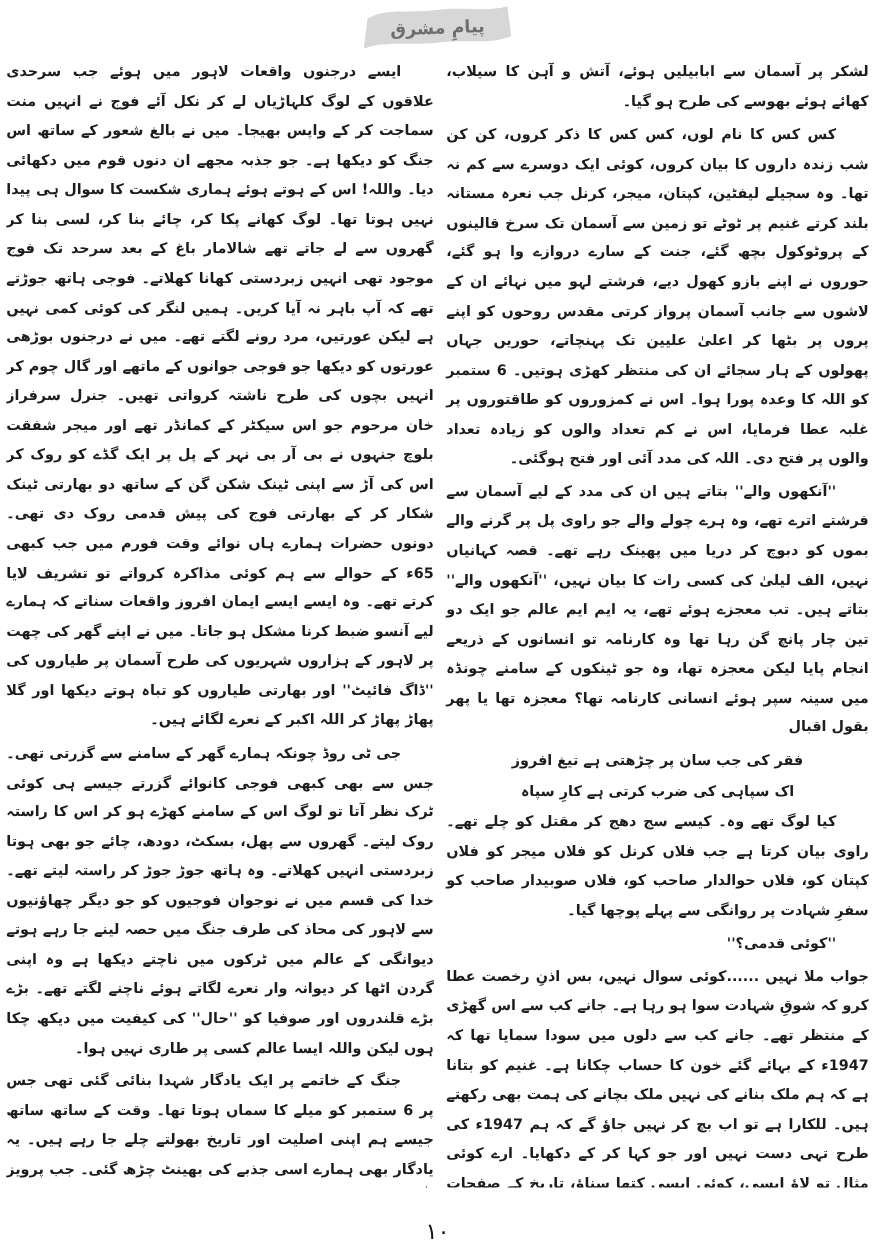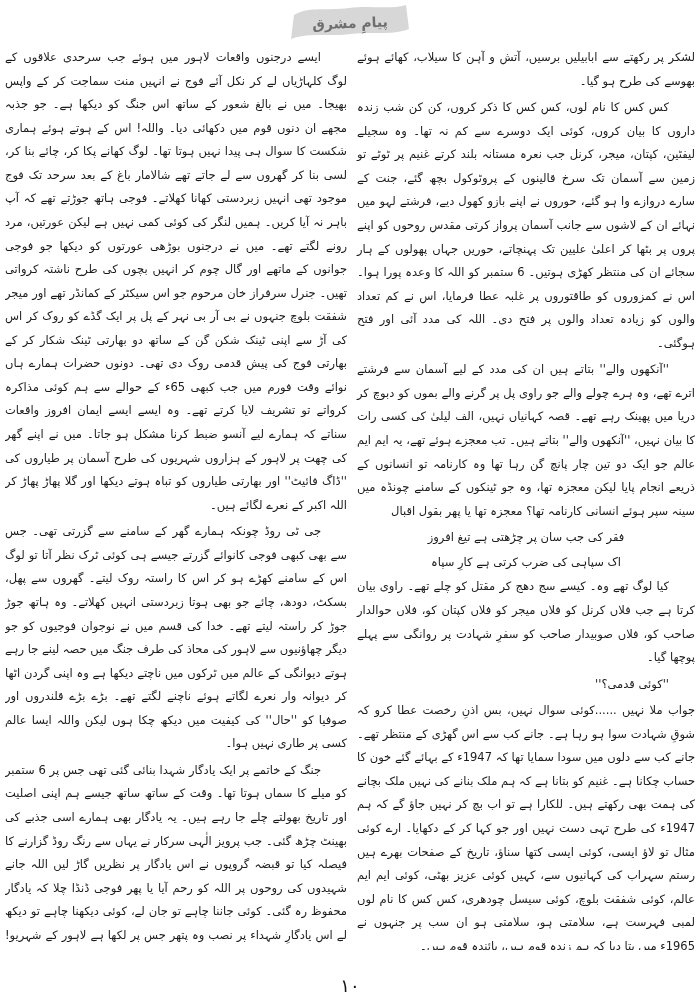--- a/index.html
+++ b/index.html
@@ -50,21 +50,21 @@
     direction: rtl;
     overflow: hidden;
   }
   .col {
     text-align: justify;
     font-size: 11.5px;
     line-height: 2.05;
   }
   .col-right { width: 338px; }
   .col-left  { width: 342px; }
-  .col p { margin: 0 0 3px 0; text-indent: 26px; }
+  .col p { margin: 0 0 3px 0; text-indent: 26px; font-weight: bold; }
   .col p.no-indent { text-indent: 0; }
   .col p.verse {
     text-indent: 0;
     text-align: center;
     margin: 1px 0;
   }
   .col p.quote-line { text-indent: 26px; margin-bottom: 3px; }
   
   .page-number {
     position: absolute;
@@ -84,21 +84,21 @@
     <svg width="118" height="40" viewBox="0 0 118 40" aria-hidden="true">
       <path d="M3 12 C 18 3, 36 8, 58 5 C 80 2, 98 7, 115 2 L 118 26 C 100 33, 82 28, 60 31 C 38 34, 18 29, 0 36 Z" fill="#d7d7d7"></path>
     </svg>
   </span>
   <span class="ribbon-title">پیامِ مشرق</span>
 </div>
 
 <div class="content">
 
   <div class="col col-right">
-    <p class="no-indent">لشکر پر رکھتے سے ابابیلیں برسیں، آتش و آہن کا سیلاب، کھائے ہوئے بھوسے کی طرح ہو گیا۔</p>
+    <p class="no-indent">لشکر پر آسمان سے ابابیلیں ہوئے، آتش و آہن کا سیلاب، کھائے ہوئے بھوسے کی طرح ہو گیا۔</p>
     <p>کس کس کا نام لوں، کس کس کا ذکر کروں، کن کن شب زندہ داروں کا بیان کروں، کوئی ایک دوسرے سے کم نہ تھا۔ وہ سجیلے لیفٹین، کپتان، میجر، کرنل جب نعرہ مستانہ بلند کرتے غنیم پر ٹوٹے تو زمین سے آسمان تک سرخ قالینوں کے پروٹوکول بچھ گئے، جنت کے سارے دروازے وا ہو گئے، حوروں نے اپنے بازو کھول دیے، فرشتے لہو میں نہائے ان کے لاشوں سے جانب آسمان پرواز کرتی مقدس روحوں کو اپنے پروں پر بٹھا کر اعلیٰ علیین تک پہنچاتے، حوریں جہاں پھولوں کے ہار سجائے ان کی منتظر کھڑی ہوتیں۔ 6 ستمبر کو اللہ کا وعدہ پورا ہوا۔ اس نے کمزوروں کو طاقتوروں پر غلبہ عطا فرمایا، اس نے کم تعداد والوں کو زیادہ تعداد والوں پر فتح دی۔ اللہ کی مدد آئی اور فتح ہوگئی۔</p>
     <p>''آنکھوں والے'' بتاتے ہیں ان کی مدد کے لیے آسمان سے فرشتے اترے تھے، وہ ہرے چولے والے جو راوی پل پر گرنے والے بموں کو دبوچ کر دریا میں پھینک رہے تھے۔ قصہ کہانیاں نہیں، الف لیلیٰ کی کسی رات کا بیان نہیں، ''آنکھوں والے'' بتاتے ہیں۔ تب معجزے ہوئے تھے، یہ ایم ایم عالم جو ایک دو تین چار پانچ گن رہا تھا وہ کارنامہ تو انسانوں کے ذریعے انجام پایا لیکن معجزہ تھا، وہ جو ٹینکوں کے سامنے چونڈہ میں سینہ سپر ہوئے انسانی کارنامہ تھا؟ معجزہ تھا یا پھر بقول اقبال</p>
     <p class="verse">فقر کی جب سان پر چڑھتی ہے تیغ افروز</p>
     <p class="verse">اک سپاہی کی ضرب کرتی ہے کارِ سپاہ</p>
     <p>کیا لوگ تھے وہ۔ کیسے سج دھج کر مقتل کو چلے تھے۔ راوی بیان کرتا ہے جب فلاں کرنل کو فلاں میجر کو فلاں کپتان کو، فلاں حوالدار صاحب کو، فلاں صوبیدار صاحب کو سفرِ شہادت پر روانگی سے پہلے پوچھا گیا۔</p>
     <p class="quote-line">''کوئی قدمی؟''</p>
     <p class="no-indent">جواب ملا نہیں ......کوئی سوال نہیں، بس اذنِ رخصت عطا کرو کہ شوقِ شہادت سوا ہو رہا ہے۔ جانے کب سے اس گھڑی کے منتظر تھے۔ جانے کب سے دلوں میں سودا سمایا تھا کہ 1947ء کے بہائے گئے خون کا حساب چکانا ہے۔ غنیم کو بتانا ہے کہ ہم ملک بنانے کی نہیں ملک بچانے کی ہمت بھی رکھتے ہیں۔ للکارا ہے تو اب بچ کر نہیں جاؤ گے کہ ہم 1947ء کی طرح تہی دست نہیں اور جو کہا کر کے دکھایا۔ ارے کوئی مثال تو لاؤ ایسی، کوئی ایسی کتھا سناؤ، تاریخ کے صفحات بھرے ہیں رستم سہراب کی کہانیوں سے، کہیں کوئی عزیز بھٹی، کوئی ایم ایم عالم، کوئی شفقت بلوچ، کوئی سیسل چودھری، کس کس کا نام لوں لمبی فہرست ہے، سلامتی ہو، سلامتی ہو ان سب پر جنہوں نے 1965ء میں بتا دیا کہ ہم زندہ قوم ہیں، پائندہ قوم ہیں۔</p>
   </div>
 
   <div class="col col-left">

